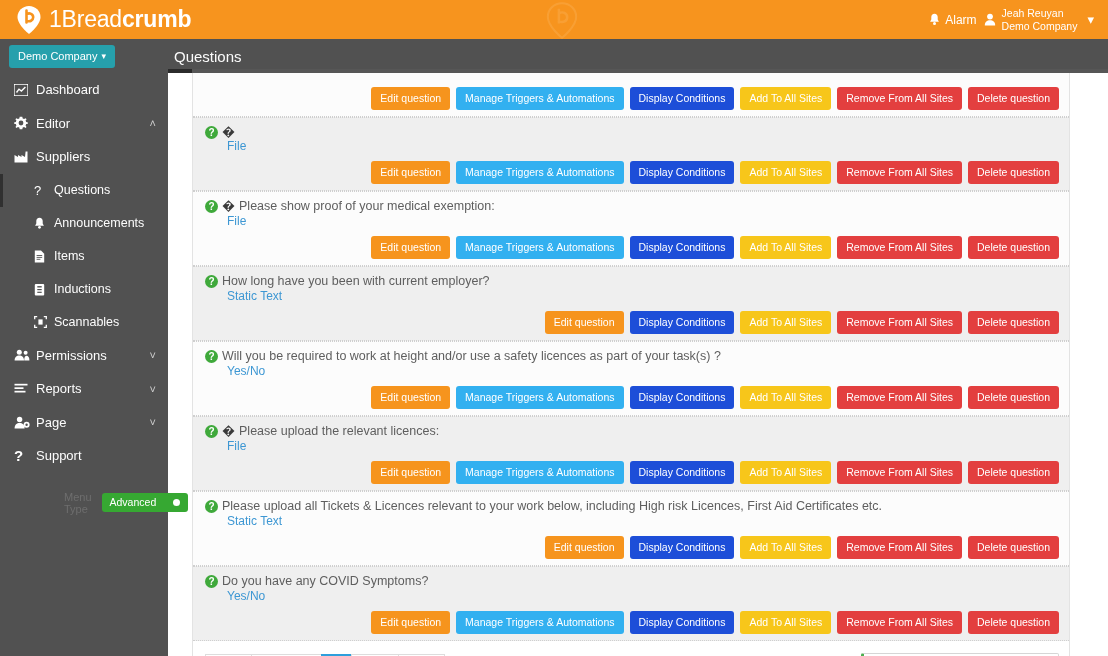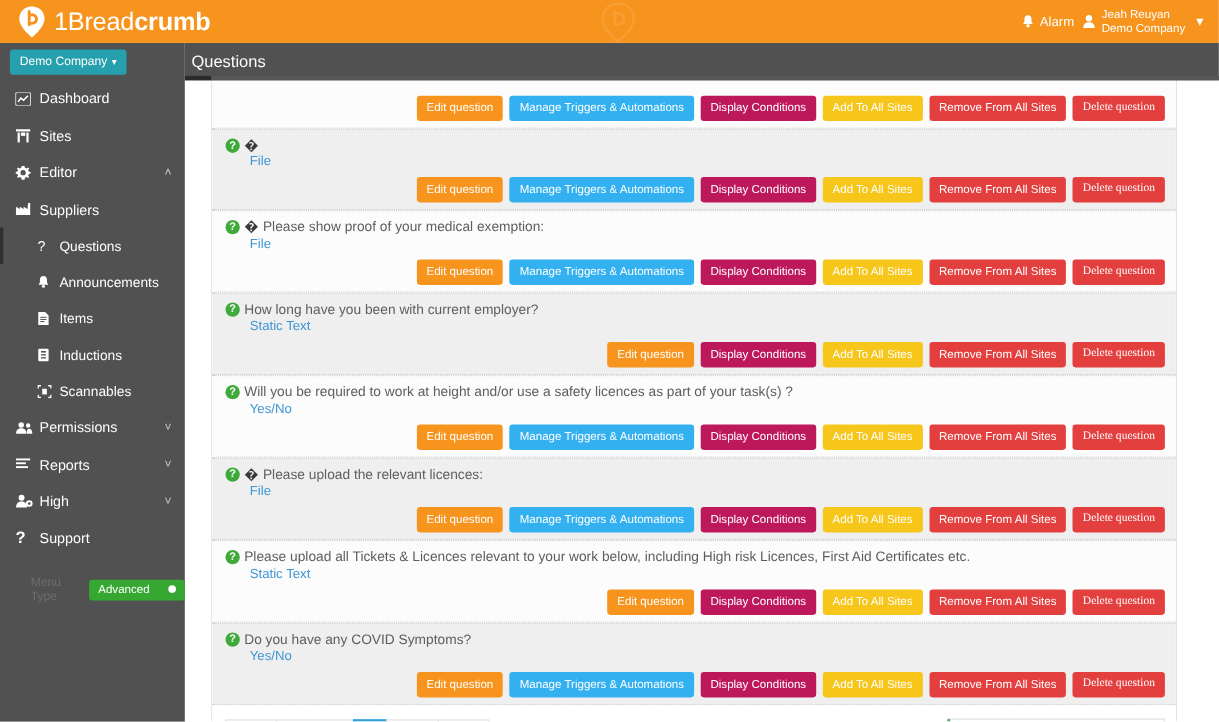--- a/index.html
+++ b/index.html
@@ -85,21 +85,21 @@
     padding-left: 34px; font-size: 12.5px; height: 33px;
   }
   .nav-item.sub .nav-ico { flex: 0 0 20px; width: 20px; }
   .nav-item.active-sub::before {
     content: ""; position: absolute; left: 0; top: 0;
     width: 3px; height: 100%; background: #303030;
   }
 
   #menu-type-row {
     display: flex; align-items: center; gap: 10px;
-    padding-left: 28px; height: 36px; margin-top: 12px;
+    padding-left: 28px; height: 36px; margin-top: 12px; margin-left: 36px;
   }
   #menu-type-label { color: #6e6e6e; font-size: 11px; }
   #menu-type-badge {
     background: #36a832; color: #fff; font-size: 10.5px;
     padding: 3px 8px 4px 8px; border-radius: 3px;
     display: inline-flex; align-items: center; gap: 17px;
     cursor: pointer;
   }
   #menu-type-badge .dot {
     width: 7px; height: 7px; background: #fff; border-radius: 50%;
@@ -211,24 +211,24 @@
   }
   .btn {
     border: none; border-radius: 3px; cursor: pointer;
     font-size: 10.5px; color: #ffffff;
     padding: 5px 9px 6px 9px; white-space: nowrap;
     line-height: 12px;
     font-family: "Liberation Sans", sans-serif;
   }
   .btn-edit    { background: #f6941d; }
   .btn-manage  { background: #32b0f0; }
-  .btn-display { background: #be185d; }
+  .btn-display { background: #1d4ed8; }
   .btn-addall  { background: #f7c61a; }
   .btn-remove  { background: #e33f3f; }
-  .btn-delete  { background: #e33f3f; font-family: Liberation Serif, serif; }
+  .btn-delete  { background: #e33f3f; }
 
   
   #pager-bar {
     position: relative; z-index: 3;
     display: flex; align-items: center;
     padding: 12px 10px 0 12px;
     background: #ffffff;
   }
   #pager { display: flex; }
   .pg {
@@ -315,32 +315,20 @@
       <span class="nav-ico">
         <svg width="14" height="12" viewBox="0 0 14 12">
             <rect x="0" y="0" width="14" height="12" rx="1.5" fill="none" stroke="#fff" stroke-width="1.3"></rect>
             <path d="M2.5 8.5 L5 5.2 L7.4 7.1 L11.4 3" fill="none" stroke="#fff" stroke-width="1.4"></path>
           </svg>
       </span>
       <span class="nav-label">Dashboard</span>
       <span class="nav-chev"></span>
     </li>
 
-    <li class="nav-item">
-      <span class="nav-ico">
-        <svg width="14" height="13" viewBox="0 0 14 13">
-            <rect x="0.5" y="0.5" width="13" height="2" fill="#fff"></rect>
-            <rect x="2" y="3.5" width="2" height="9" fill="#fff"></rect>
-            <rect x="10" y="3.5" width="2" height="9" fill="#fff"></rect>
-            <rect x="5" y="3.5" width="4" height="3" fill="#fff"></rect>
-          </svg>
-      </span>
-      <span class="nav-label">Sites</span>
-      <span class="nav-chev"></span>
-    </li>
 
     <li class="nav-item">
       <span class="nav-ico">
         <svg width="14" height="14" viewBox="0 0 14 14">
             <path d="M7 0.8 L8.3 0.8 L8.7 2.5 L10.1 3.1 L11.6 2.2 L12.6 3.2 L11.6 4.6 L12.2 6 L13.9 6.4 L13.9 7.7 L12.2 8.1 L11.6 9.5 L12.5 10.9 L11.5 11.9 L10.1 11 L8.7 11.6 L8.3 13.3 L7 13.3 L5.7 13.3 L5.3 11.6 L3.9 11 L2.5 11.9 L1.5 10.9 L2.4 9.5 L1.8 8.1 L0.1 7.7 L0.1 6.4 L1.8 6 L2.4 4.6 L1.4 3.2 L2.4 2.2 L3.9 3.1 L5.3 2.5 L5.7 0.8 Z" fill="#fff"></path>
             <circle cx="7" cy="7" r="2.4" fill="#515151"></circle>
           </svg>
       </span>
       <span class="nav-label">Editor</span>
       <span class="nav-chev">˄</span>
@@ -430,21 +418,21 @@
 
     <li class="nav-item">
       <span class="nav-ico">
         <svg width="16" height="13" viewBox="0 0 16 13">
             <circle cx="5.6" cy="3.5" r="2.7" fill="#fff"></circle>
             <path d="M0.6 12.4 C0.6 8.5 2.8 7 5.6 7 C8.4 7 10.6 8.5 10.6 12.4 Z" fill="#fff"></path>
             <circle cx="12.6" cy="8.8" r="3" fill="#fff"></circle>
             <circle cx="12.6" cy="8.8" r="1.2" fill="#515151"></circle>
           </svg>
       </span>
-      <span class="nav-label">High</span>
+      <span class="nav-label">Page</span>
       <span class="nav-chev">˅</span>
     </li>
 
     <li class="nav-item">
       <span class="nav-ico" style="font-size:15px;font-weight:bold;">?</span>
       <span class="nav-label">Support</span>
     </li>
   </ul>
 
   <div id="menu-type-row">

